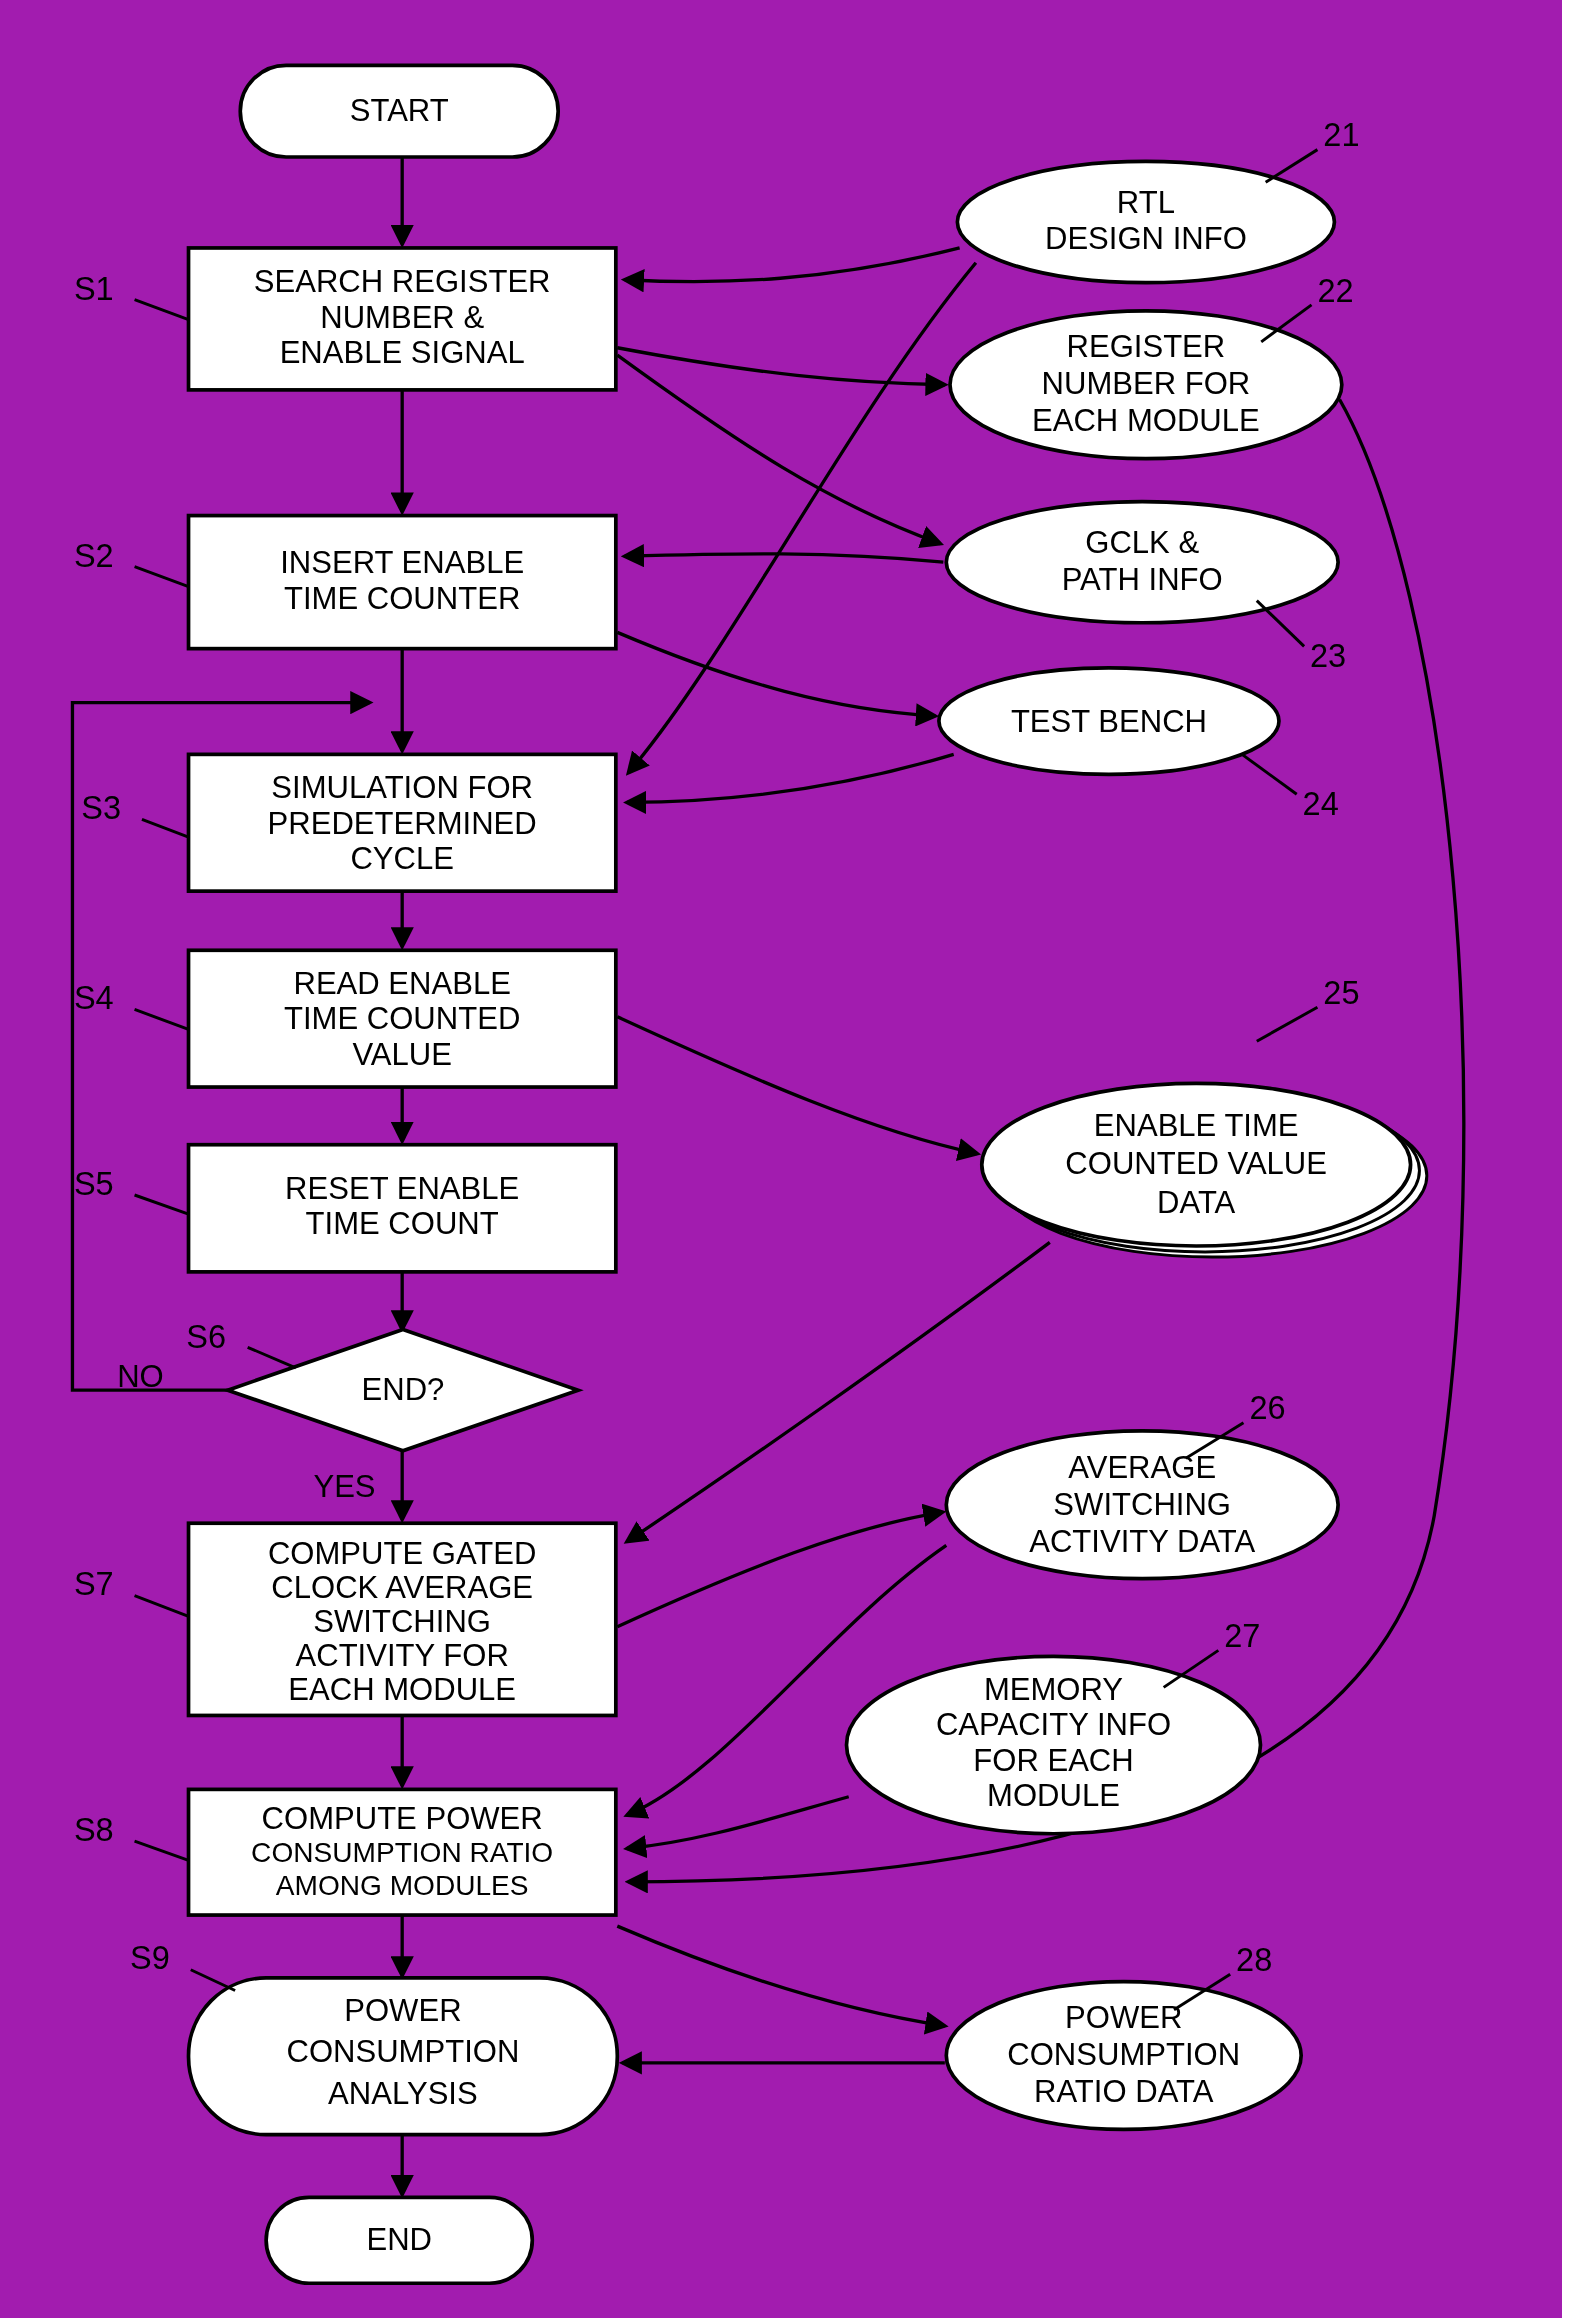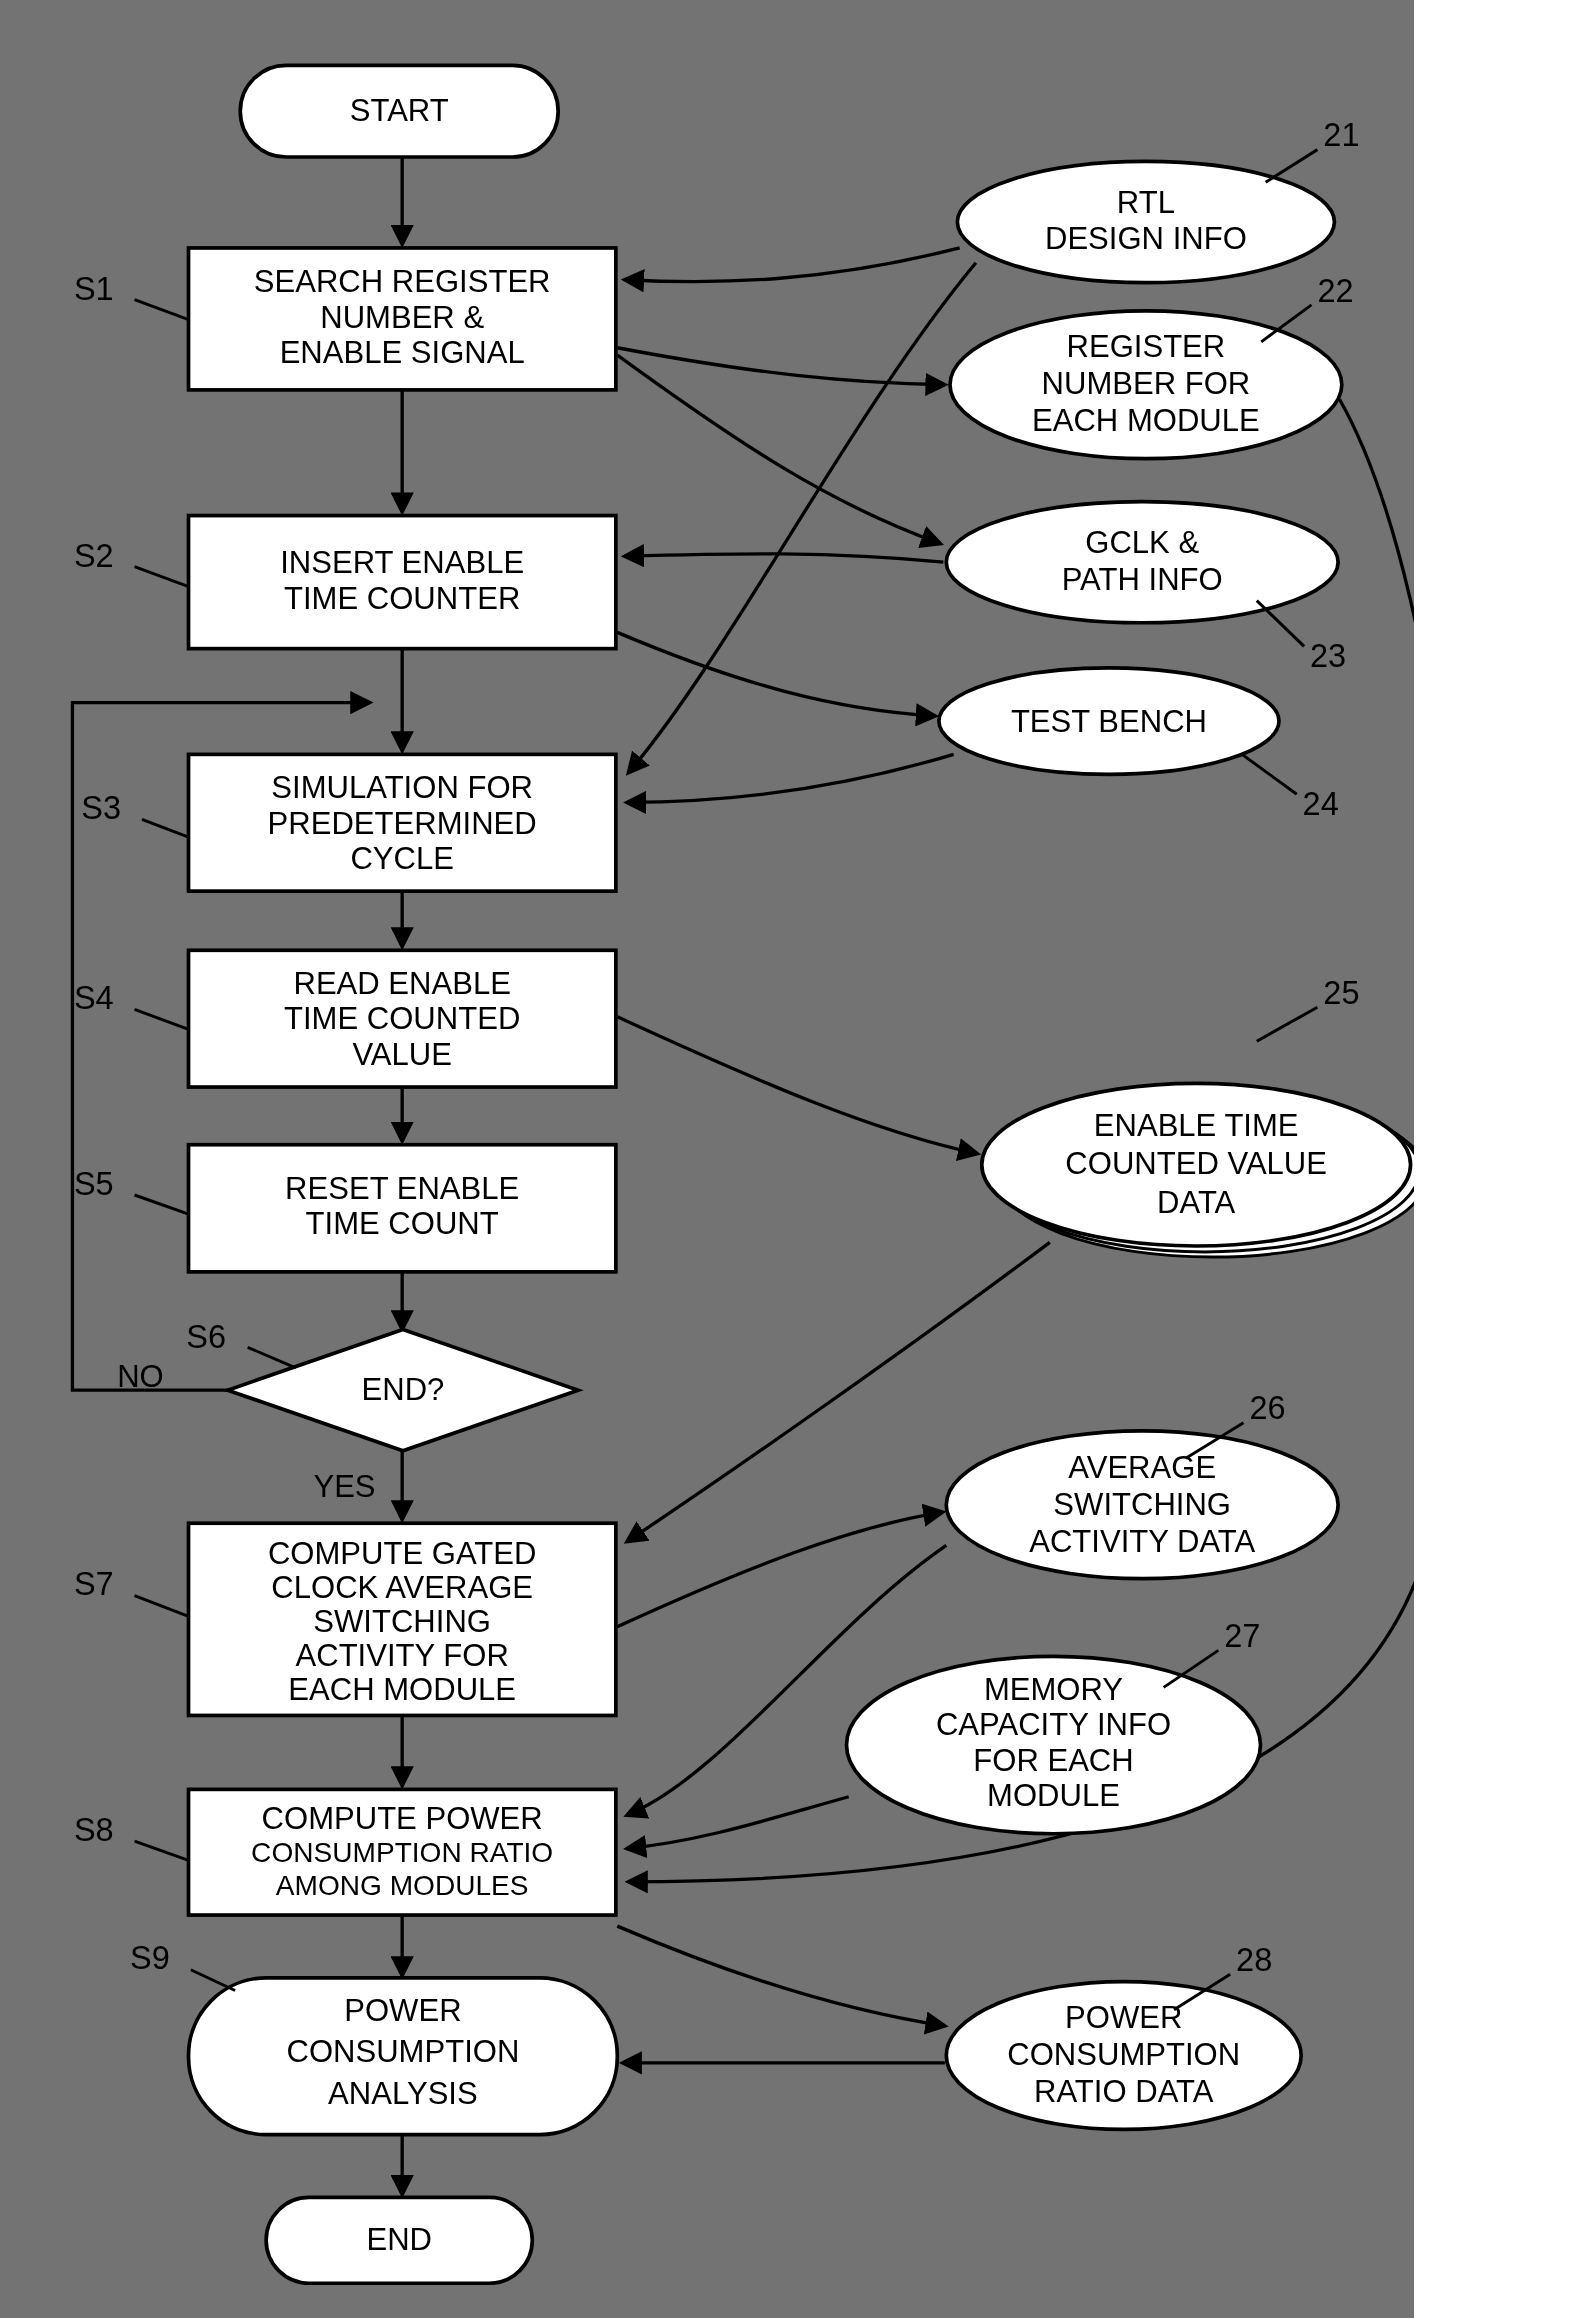--- a/index.html
+++ b/index.html
@@ -5,23 +5,23 @@
   html, body {
     margin: 0;
     padding: 0;
     background: #ffffff;
   }
   body {
     font-family: "Liberation Sans", sans-serif;
   }
   #page {
     position: relative;
-    width: 1414px;
+    width: 1562px;
     height: 2319px;
-    background: #737373;
+    background: #a21caf;
     overflow: hidden;
   }
   #svg-root {
     position: absolute;
     left: 0;
     top: 0;
     width: 1571px;
     height: 2319px;
   }
   .shape {

